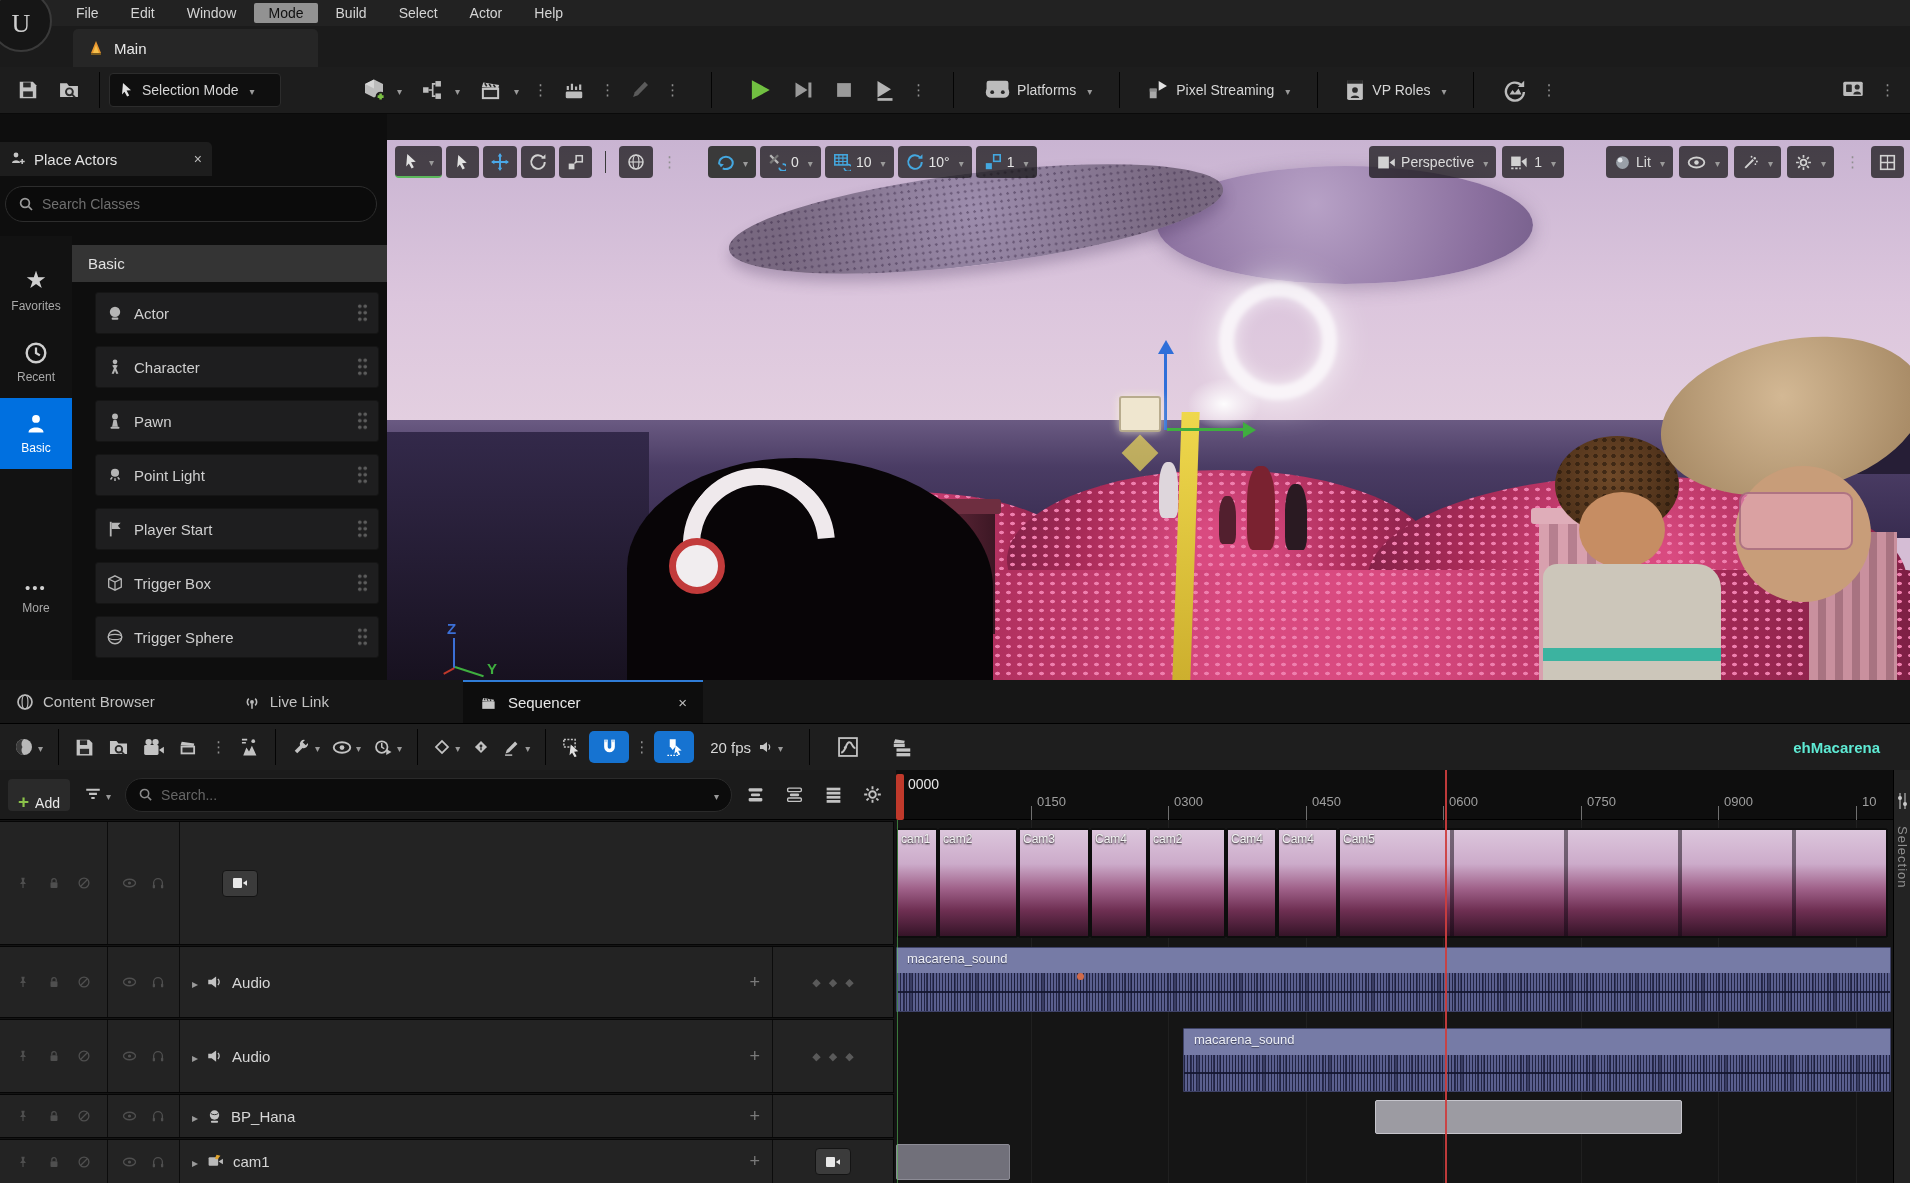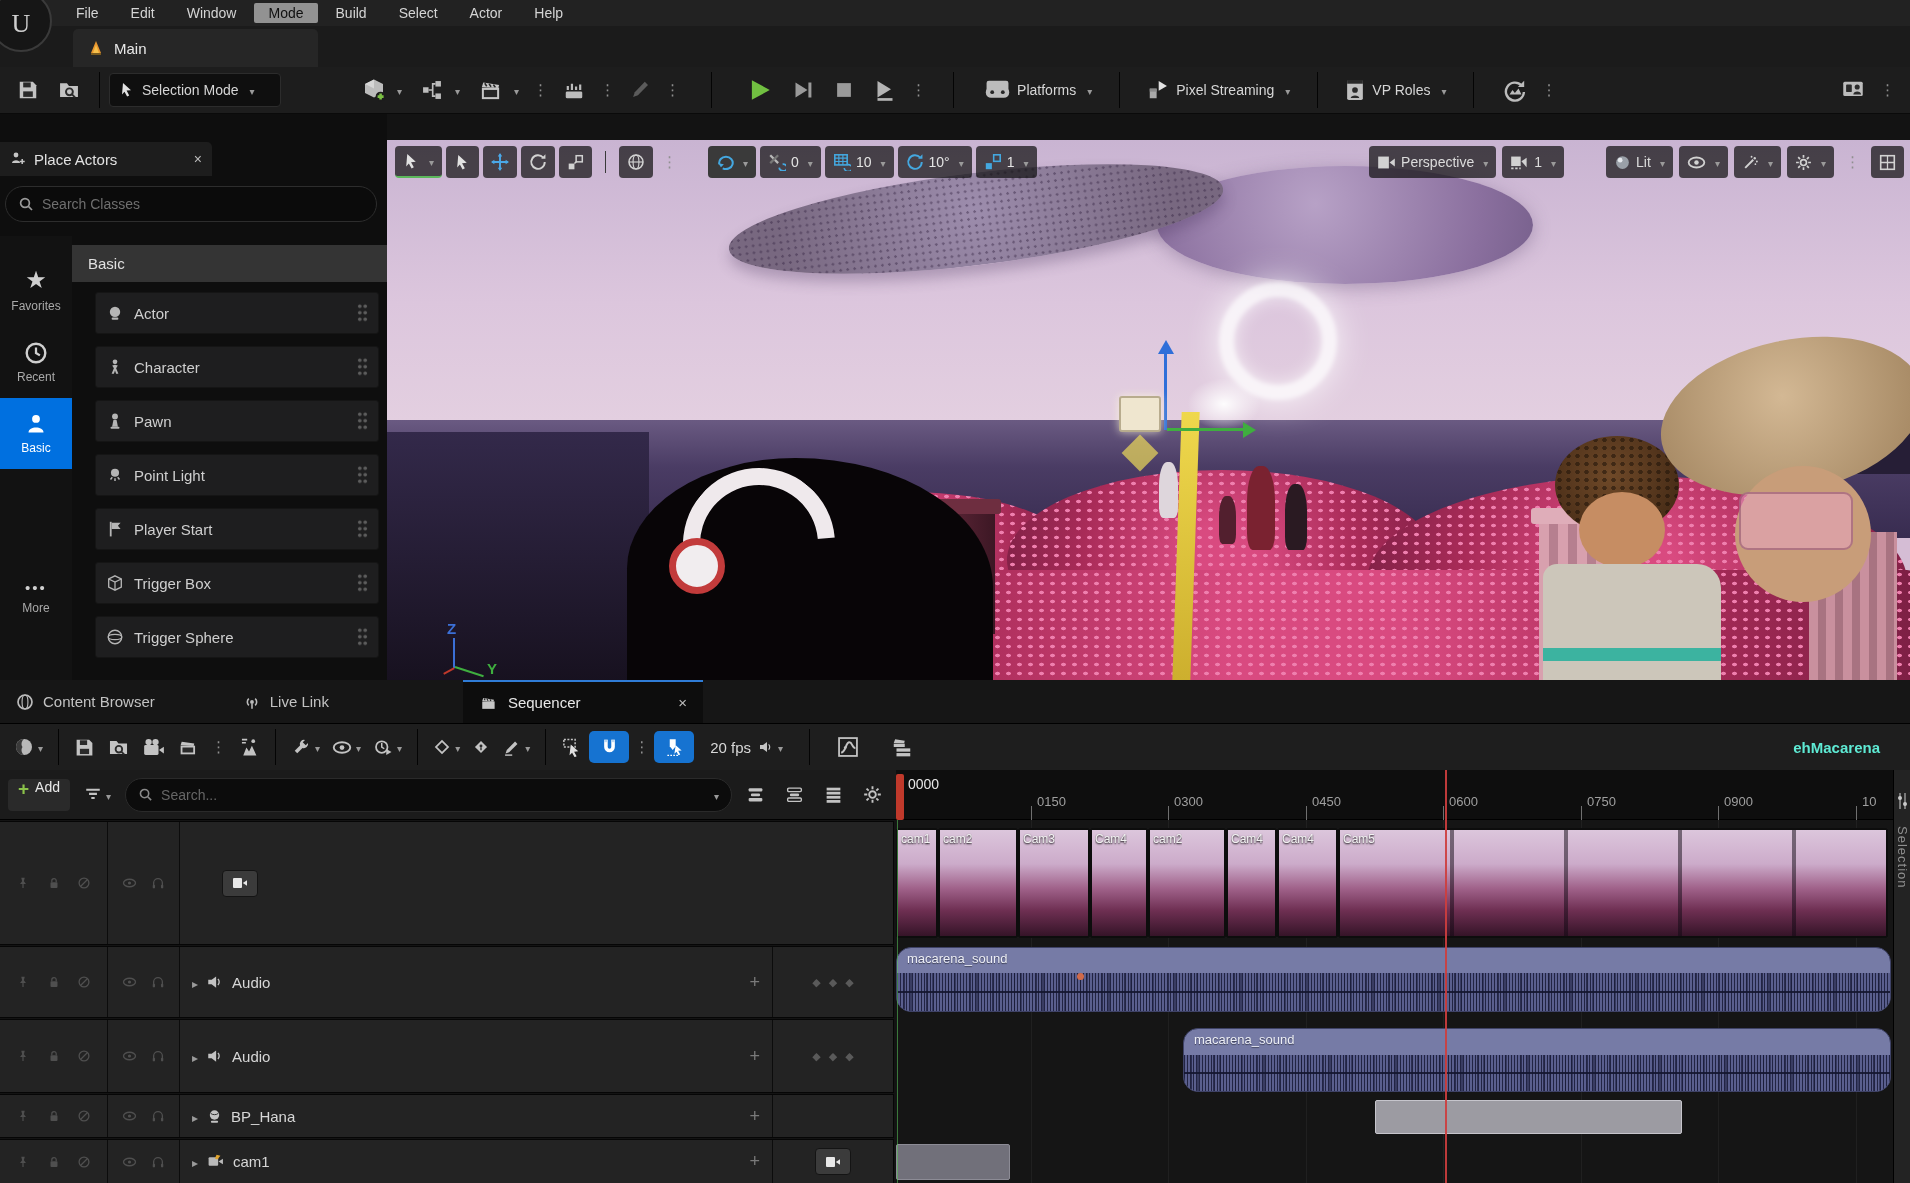--- a/index.html
+++ b/index.html
@@ -78,21 +78,21 @@
 
 .btabs{left:0;top:680px;width:1910px;height:43px;background:#161616}
 .btab{display:flex;align-items:center;gap:9px;height:43px;padding:0 16px;color:#c2c2c2;font-size:15px}
 .btab.active{background:#0d0d0d;border-top:2px solid #2f7cd6;color:#e8e8e8}
 .seq-toolbar{left:0;top:723px;width:1910px;height:47px;background:#1e1e1e;border-top:1px solid #000;display:flex;align-items:center;padding:0 8px}
 .sbtn{display:flex;align-items:center;height:32px;padding:0 6px;border-radius:4px;color:#cdcdcd}
 .bluebtn{background:#1673d1;border-radius:5px;height:32px;width:40px;display:flex;align-items:center;justify-content:center}
 .seq-name{margin-left:auto;color:#5eead4;font-size:15px;font-weight:bold;padding-right:22px}
 
 .addrow{left:0;top:770px;width:896px;height:50px;background:#1b1b1b;display:flex;align-items:center;gap:8px;padding:0 8px;border-bottom:1px solid #000}
-.addbtn{display:flex;align-items:flex-start;gap:6px;height:32px;padding:0 10px;background:#2a2a2a;border-radius:4px;color:#e8e8e8}
+.addbtn{display:flex;align-items:flex-end;gap:6px;height:32px;padding:0 10px;background:#2a2a2a;border-radius:4px;color:#e8e8e8}
 .plus::before{content:"+";color:#8bc24a;font-size:19px;font-weight:bold;line-height:1}
 .seq-search{flex:1;height:34px;background:#0c0c0c;border:1px solid #2a2a2a;border-radius:17px;display:flex;align-items:center;gap:8px;padding:0 12px}
 .seq-search input{background:transparent;border:0;outline:0;color:#cfcfcf;width:100%;font-size:14px}
 .seq-search input::placeholder{color:#666}
 .trow{position:absolute;left:0;width:893px;background:#232323;outline:1px solid #060606;display:flex;align-items:stretch}
 .tc1{width:108px;display:flex;align-items:center;justify-content:space-evenly;border-right:1px solid #0c0c0c}
 .tc2{width:72px;display:flex;align-items:center;justify-content:space-evenly;border-right:1px solid #0c0c0c}
 .tc3{flex:1;display:flex;align-items:center;gap:8px;padding:0 12px;border-right:1px solid #0c0c0c;color:#d6d6d6;font-size:15px}
 .tc4{width:120px;display:flex;align-items:center;justify-content:center;gap:8px}
 .caret::before{content:"▸";color:#9a9a9a;font-size:12px}
@@ -105,21 +105,21 @@
 .timeline{left:896px;top:770px;width:1014px;height:413px;background:#151515;overflow:hidden}
 .ruler{position:absolute;left:0;top:0;width:1014px;height:50px;background:#0e0e0e;border-bottom:1px solid #000}
 .tick{position:absolute;top:24px;color:#9f9f9f;font-size:13px}
 .tickline{position:absolute;top:36px;width:1px;height:14px;background:#6f6f6f}
 .gline{position:absolute;top:50px;width:1px;height:363px;background:#202020}
 .startmark{position:absolute;left:0;top:4px;width:8px;height:46px;background:#c0392b;border-radius:2px}
 .cuts{position:absolute;left:0;top:58px;height:110px;width:992px;background:#1c1c1c}
 .cut{position:absolute;top:0;height:110px;border:2px solid #0d0d0d;border-radius:2px;background:linear-gradient(180deg,#dcc6dc 0%,#ccabca 32%,#a0628a 55%,#6e2f52 76%,#351428 100%)}
 .cut span{position:absolute;left:3px;top:2px;color:#f2f2f2;font-size:12px;text-shadow:0 1px 2px #000;white-space:nowrap;overflow:hidden;max-width:90%}
 .cut.wide{background-image:repeating-linear-gradient(90deg,rgba(0,0,0,0) 0 110px,rgba(15,8,18,.5) 110px 114px),linear-gradient(180deg,#dcc6dc 0%,#ccabca 32%,#a0628a 55%,#6e2f52 76%,#351428 100%)}
-.aclip{position:absolute;background:#767ba6;border:1px solid #3e4266;border-radius:15px;overflow:hidden}
+.aclip{position:absolute;background:#767ba6;border:1px solid #3e4266;border-radius:1px;overflow:hidden}
 .aclip .lbl{color:#eceef6;font-size:13px;padding:3px 0 2px 10px;text-shadow:0 1px 1px rgba(0,0,0,.5)}
 .wf{position:absolute;left:0;right:0;bottom:0;background:#5a5f8e;background-image:repeating-linear-gradient(90deg,rgba(24,26,54,.85) 0 1px,transparent 1px 3px),repeating-linear-gradient(90deg,transparent 0 7px,rgba(24,26,54,.7) 7px 8px,transparent 8px 13px,rgba(24,26,54,.5) 13px 15px,transparent 15px 22px)}
 .wfline{position:absolute;left:0;right:0;height:2px;background:rgba(20,22,48,.9)}
 .graybar{position:absolute;border-radius:2px}
 .playhead{position:absolute;width:2px;background:rgba(205,62,62,.92);z-index:25}
 .greenline{position:absolute;width:1px;background:rgba(90,200,90,.55);z-index:24}
 .selstrip{position:absolute;left:997px;top:0;width:17px;height:413px;background:#232323;border-left:1px solid #000}
 .selstrip .rot{position:absolute;left:1px;top:56px;writing-mode:vertical-rl;color:#8f8f8f;font-size:13px;letter-spacing:1px}
 .dim{opacity:.55}
 </style>

